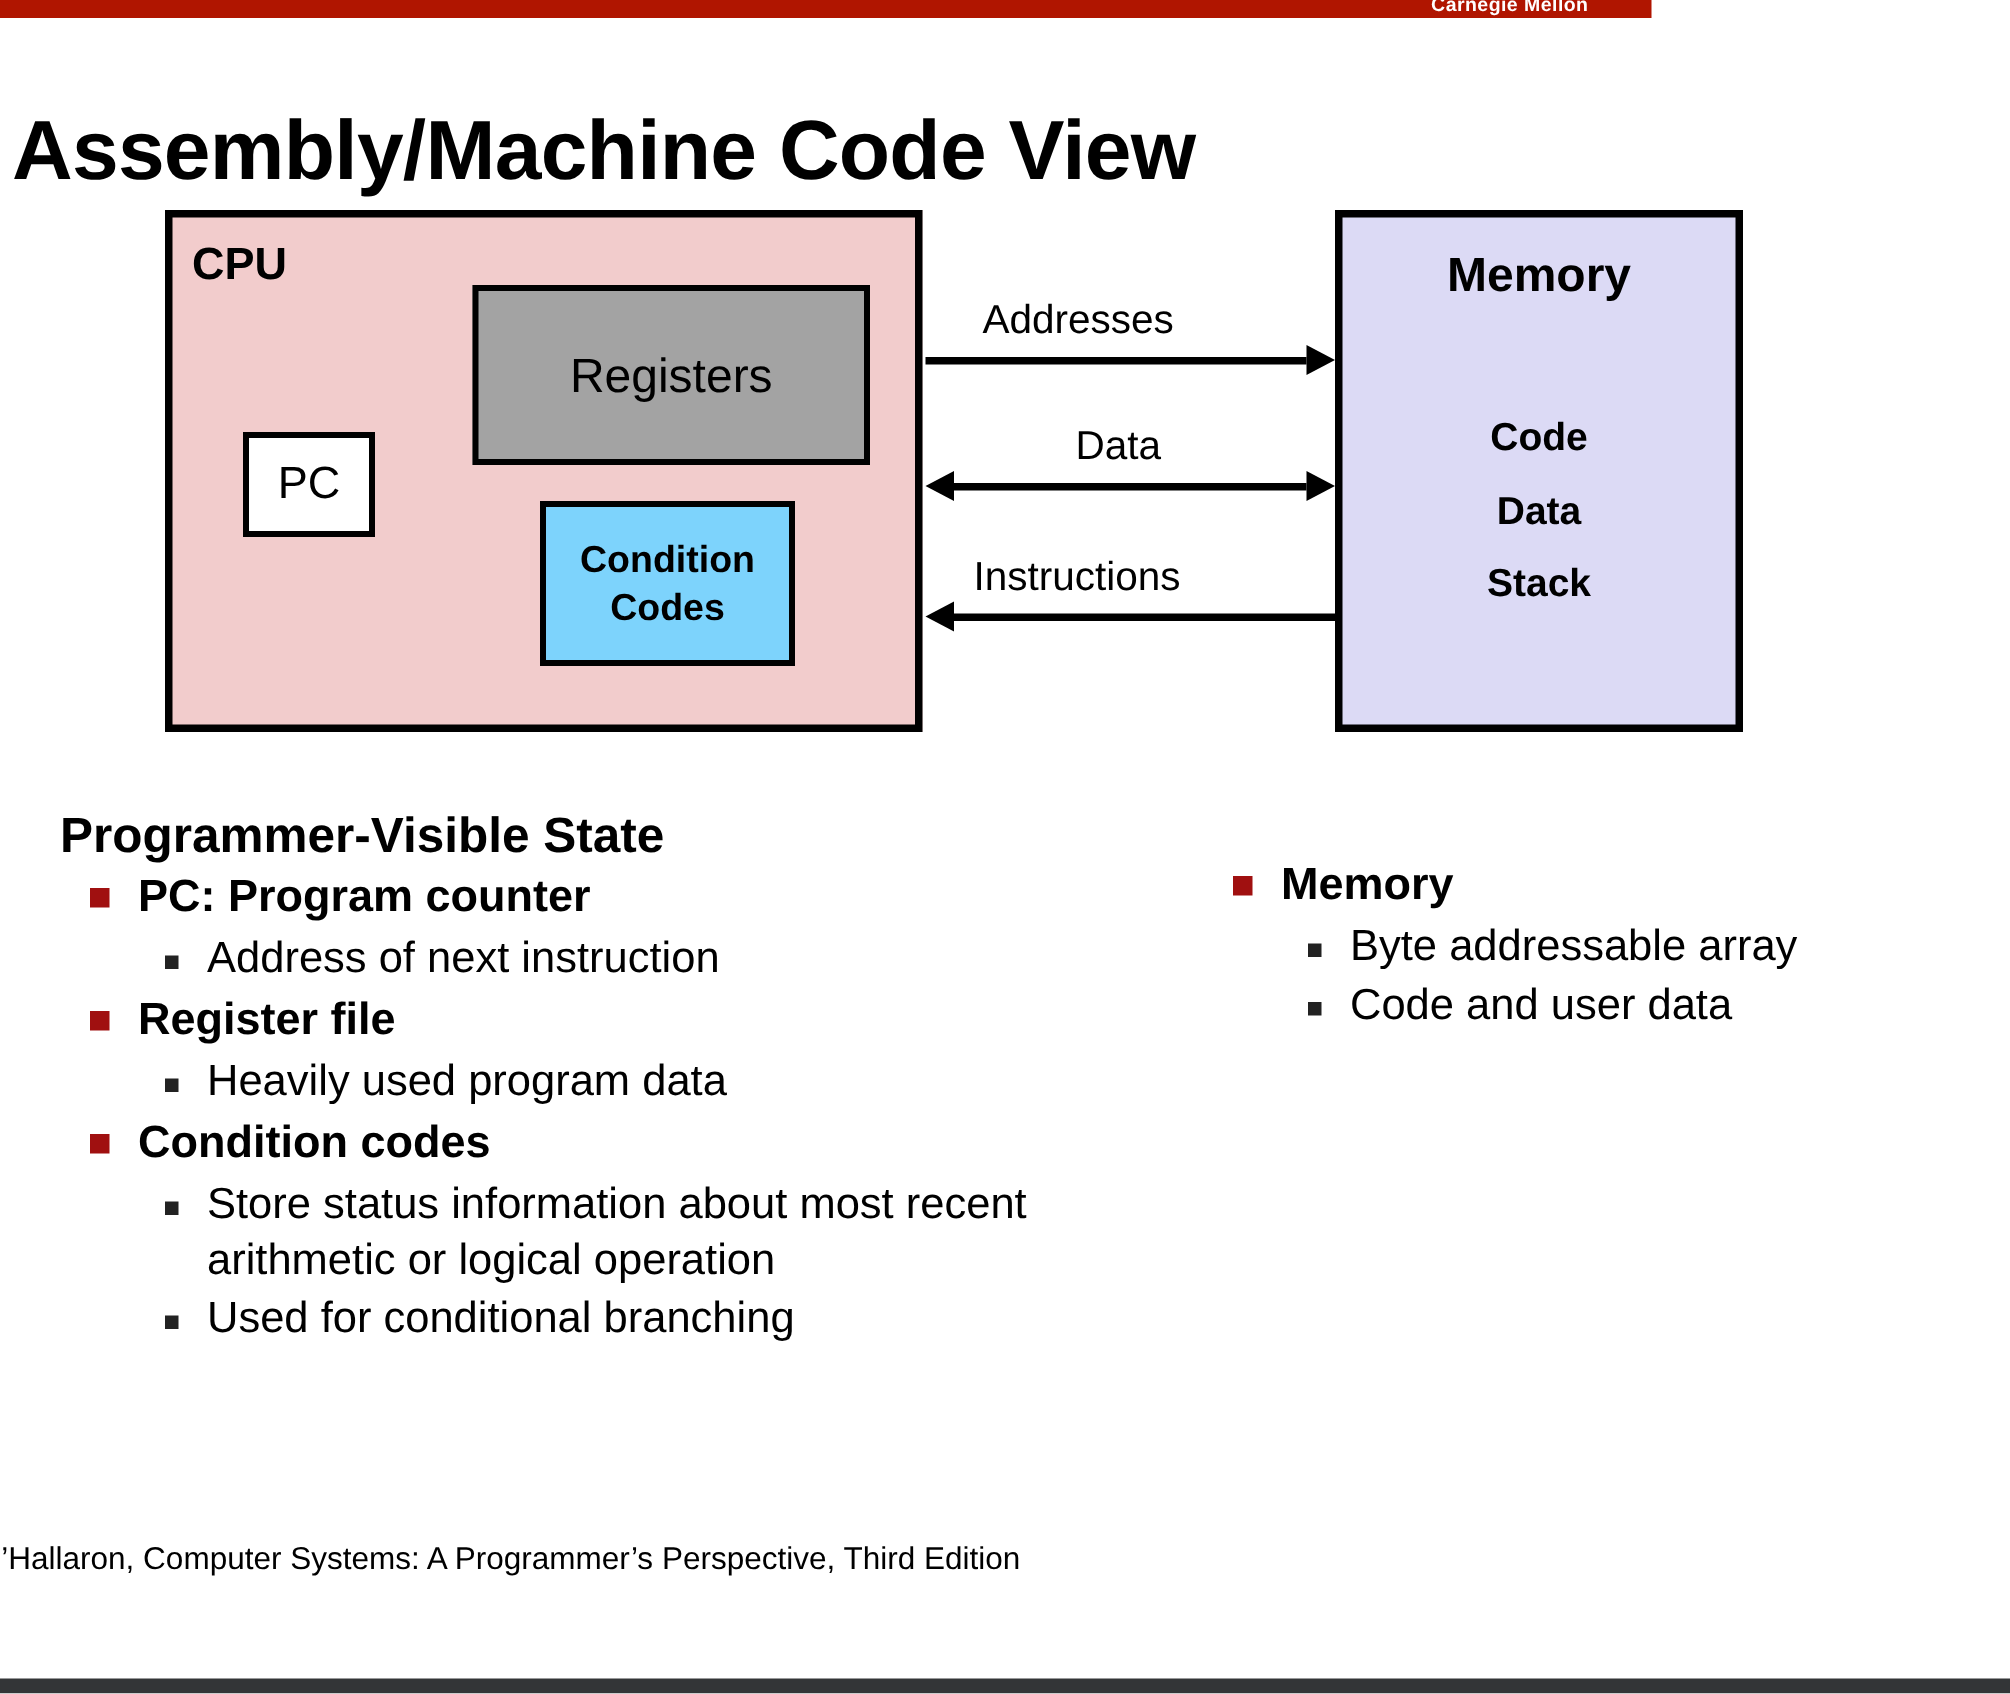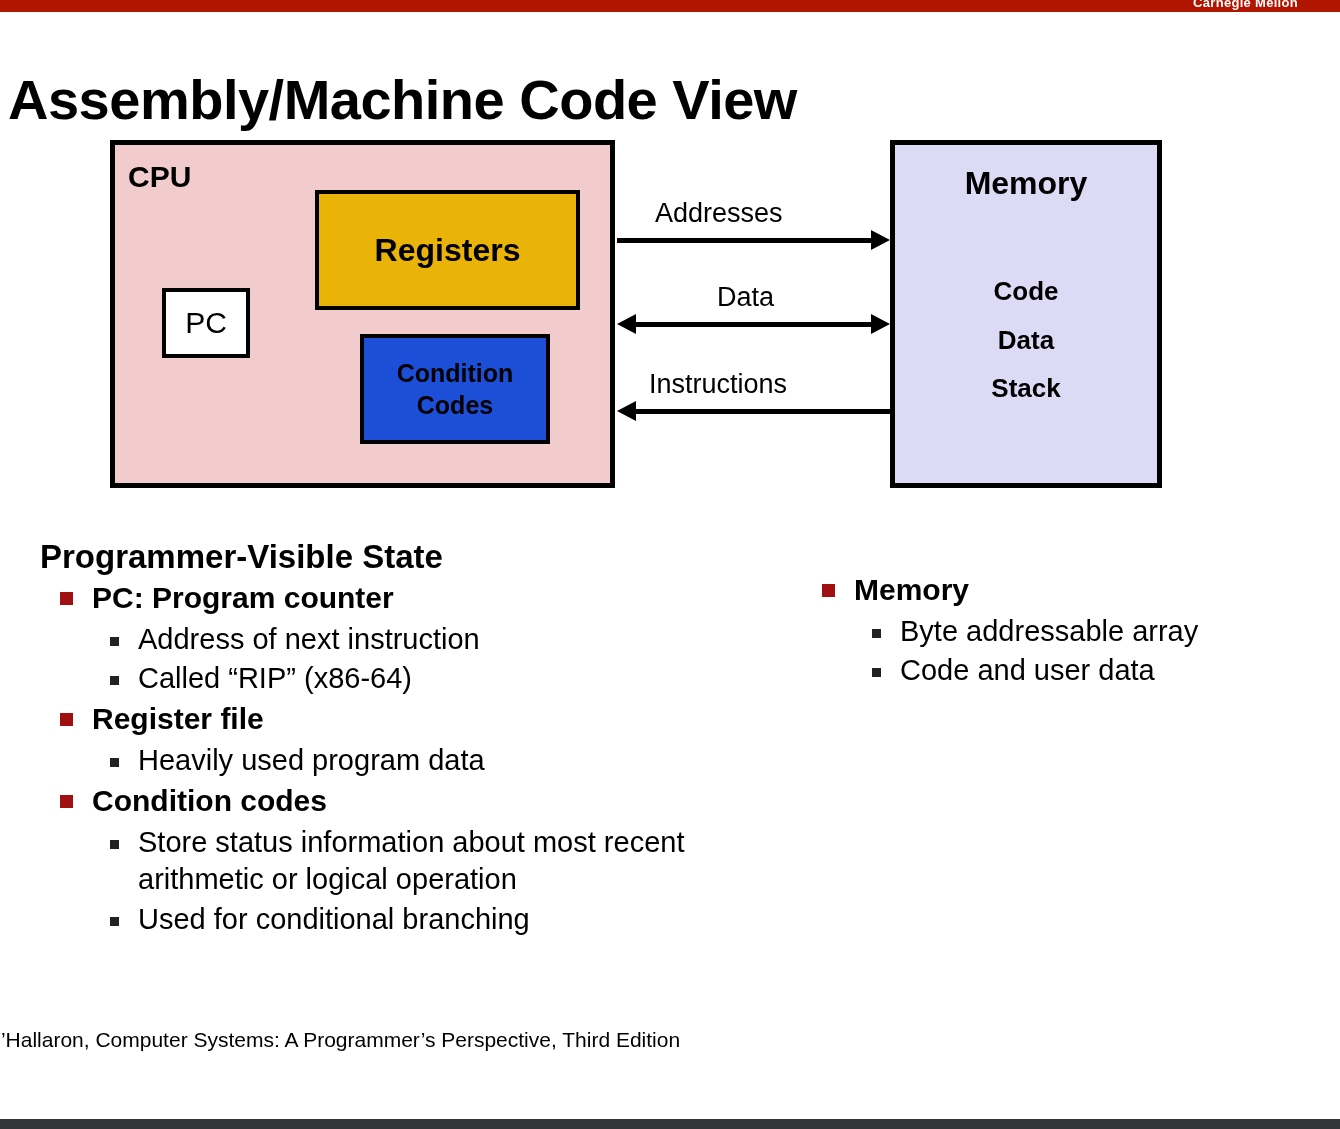--- a/index.html
+++ b/index.html
@@ -14,22 +14,23 @@
     height: 1129px;
     position: relative;
     overflow: hidden;
     color: #000000;
   }
 
   
   .top-bar {
     position: absolute;
     left: 0; top: 0;
-    width: 1340px; height: 12px;
+    width: 1072px; height: 12px;
     background: #b01500;
+    padding-left: 29px;
   }
   .top-bar-label {
     position: absolute;
     right: 42px;
     top: -5px;
     font-size: 13px;
     font-weight: bold;
     color: #ffffff;
     letter-spacing: .3px;
     white-space: nowrap;
@@ -89,35 +90,35 @@
     align-items: center;
     justify-content: center;
     font-size: 30px;
     font-weight: normal;
   }
 
   .registers-box {
     position: absolute;
     left: 315px; top: 190px;
     width: 265px; height: 120px;
-    background: #eab308;
+    background: #a3a3a3;
     border: 4px solid #000000;
     box-sizing: border-box;
     display: flex;
     align-items: center;
     justify-content: center;
     font-size: 32px;
-    font-weight: bold;
+    font-weight: normal;
   }
 
   .cc-box {
     position: absolute;
     left: 360px; top: 334px;
-    width: 190px; height: 110px;
-    background: #1d4ed8;
+    width: 170px; height: 110px;
+    background: #7dd3fc;
     border: 4px solid #000000;
     box-sizing: border-box;
     display: flex;
     flex-direction: column;
     align-items: center;
     justify-content: center;
     font-size: 25px;
     font-weight: bold;
     line-height: 1.28;
   }
@@ -284,21 +285,20 @@
     <div class="arrow-head left" style="left:0;"></div>
     <div class="arrow-line" style="left:19px; width:254px;"></div>
   </div>
 </div>
 
 <div class="section-head" style="left:40px; top:538px;">Programmer-Visible State</div>
 
 <div class="bullets left-col">
   <div class="b1">PC: Program counter</div>
   <div class="b2">Address of next instruction</div>
-  <div class="b2">Called “RIP” (x86-64)</div>
   <div class="b1">Register file</div>
   <div class="b2">Heavily used program data</div>
   <div class="b1">Condition codes</div>
   <div class="b2">Store status information about most recent arithmetic or logical operation</div>
   <div class="b2">Used for conditional branching</div>
 </div>
 
 <div class="bullets right-col">
   <div class="b1">Memory</div>
   <div class="b2">Byte addressable array</div>

